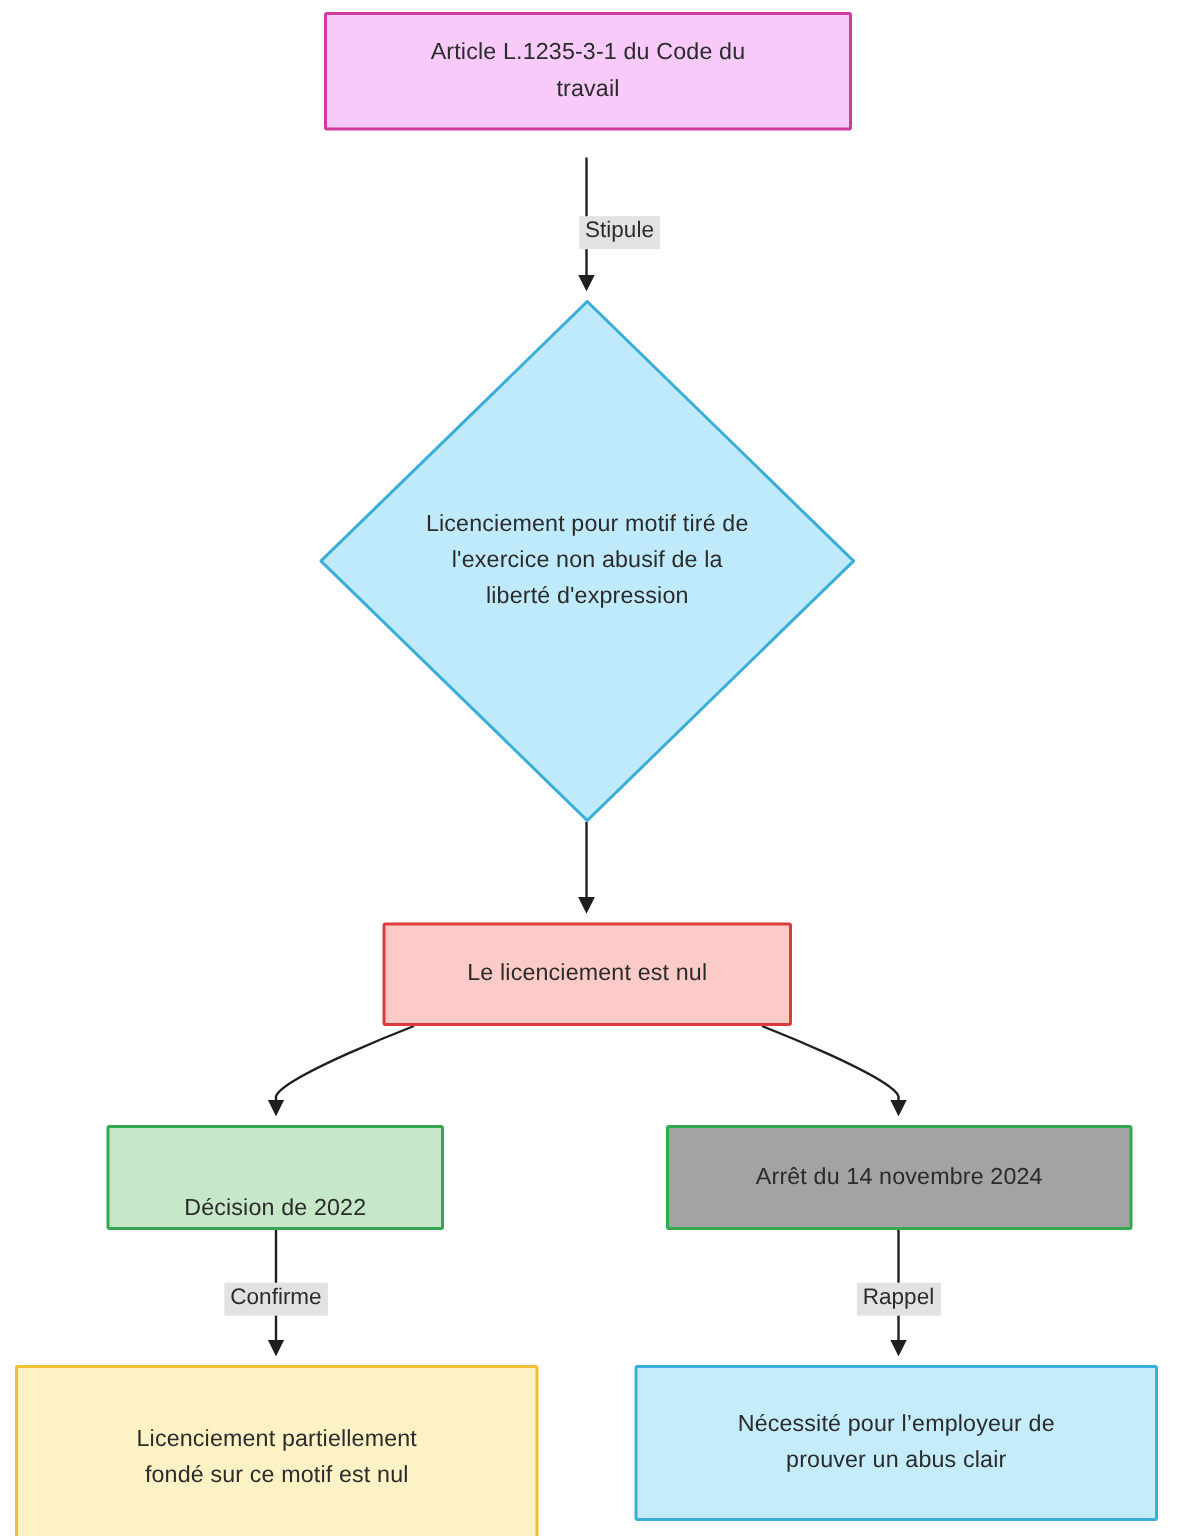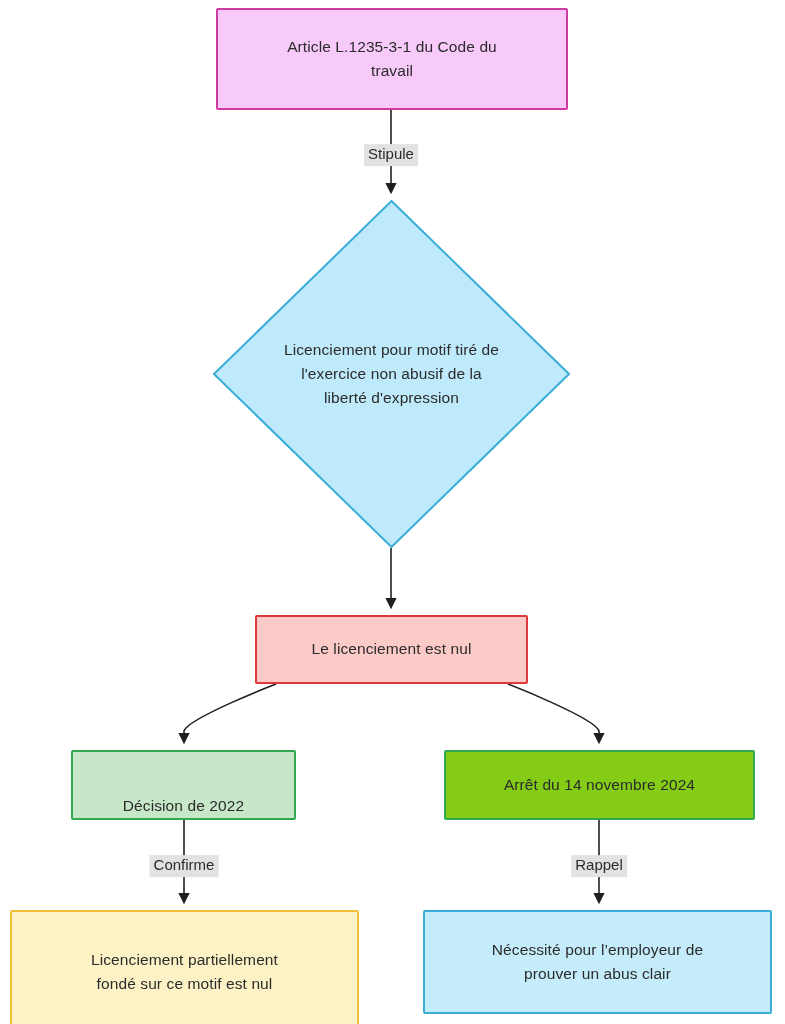--- a/index.html
+++ b/index.html
@@ -43,38 +43,38 @@
   }
 
   
   .rect {
     border-style: solid;
     border-width: 2px;
     border-radius: 2px;
   }
 
   #node-article {
-    left: 216px;  top: 8px;   width: 352px; height: 102px;
+    left: 216px;  top: 8px;   width: 352px; height: 79px;
     background: #f7caf9;
     border-color: #cf3c9d;
   }
   #node-nul {
     left: 255px;  top: 615px; width: 273px; height: 69px;
     background: #fccbc8;
     border-color: #dd3a3a;
   }
   #node-decision2022 {
     left: 71px;   top: 750px; width: 225px; height: 70px;
     background: #c6e8c9;
     border-color: #32a852;
     align-items: flex-end;
   }
   #node-arret2024 {
     left: 444px;  top: 750px; width: 311px; height: 70px;
-    background: #84cc16;
+    background: #a3a3a3;
     border-color: #32a852;
   }
   #node-partiellement {
     left: 10px;   top: 910px; width: 349px; height: 124px;
     background: #fdf2c6;
     border-color: #f0c036;
   }
   #node-abus {
     left: 423px;  top: 910px; width: 349px; height: 104px;
     background: #c4ecfb;
@@ -106,21 +106,21 @@
   .edge-label {
     position: absolute;
     background: #e2e2e2;
     color: #2b2b2b;
     font-size: 15px;
     line-height: 1.25;
     padding: 1px 4px 2px 4px;
     white-space: nowrap;
     transform: translate(-50%, -50%);
   }
-  #label-stipule  { left: 391px; top: 155px; }
+  #label-stipule  { left: 413px; top: 155px; }
   #label-confirme { left: 184px; top: 866px; text-align: right; }
   #label-rappel   { left: 599px; top: 866px; }
 </style>
 </head>
 <body>
 
 <div id="canvas">
 
   <svg id="edges" viewBox="0 0 785 1024" width="785" height="1024" xmlns="http://www.w3.org/2000/svg">
     <defs>

